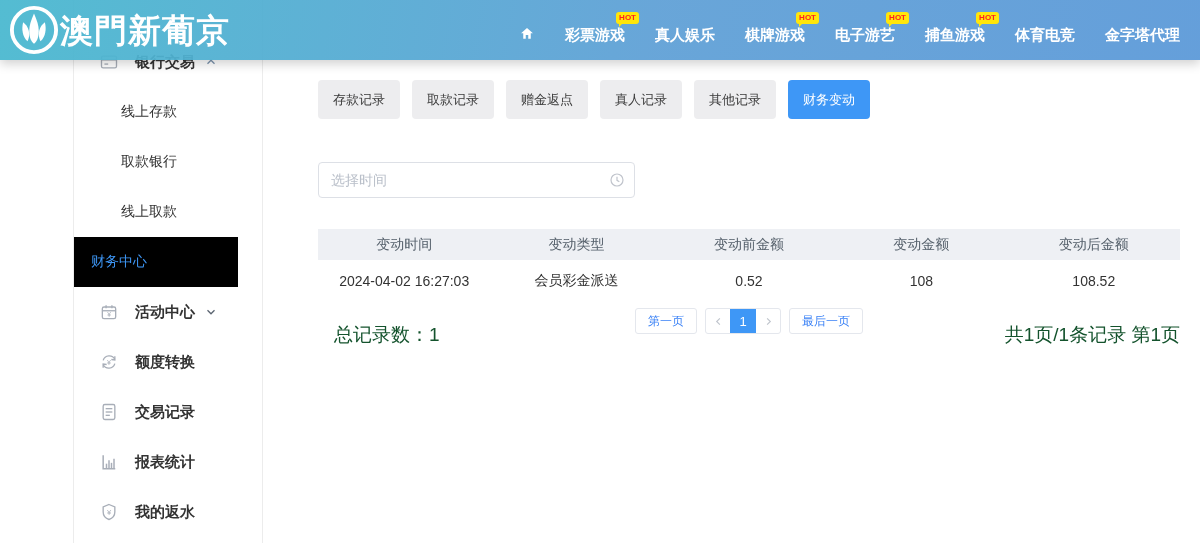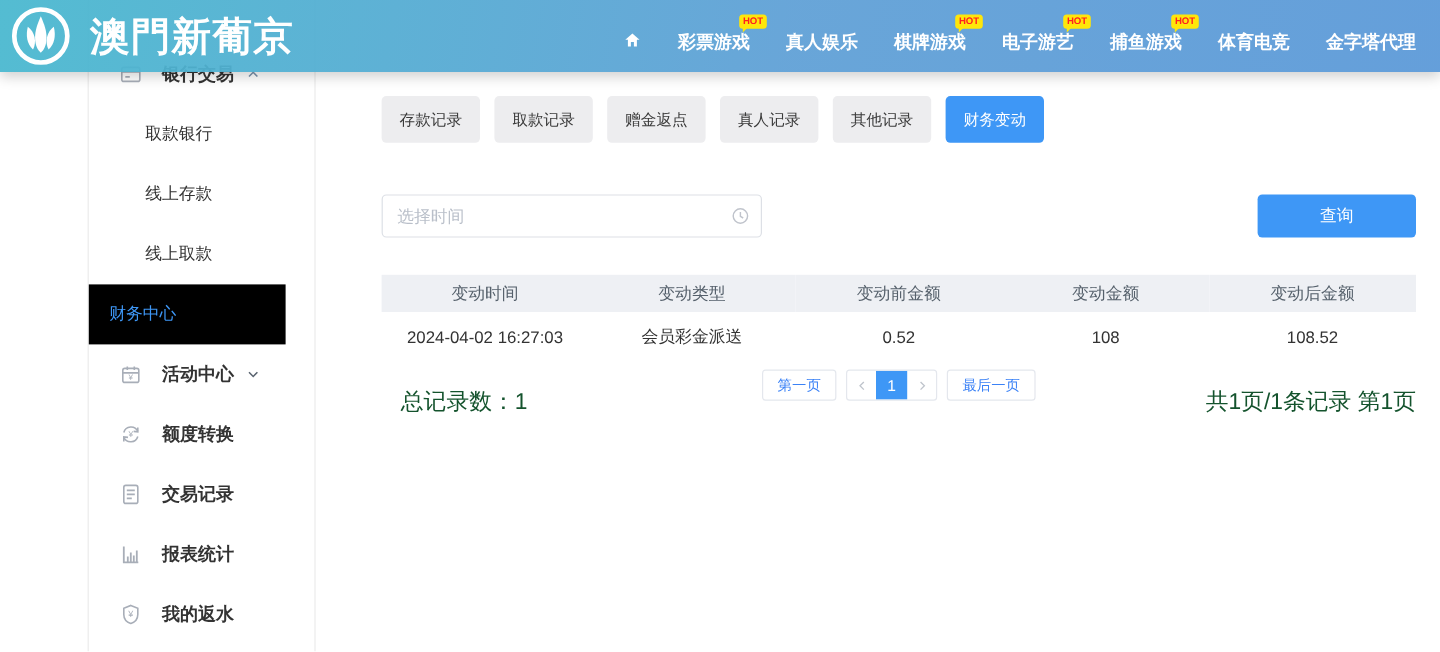--- a/index.html
+++ b/index.html
@@ -10,21 +10,21 @@
     color:#333;
   }
 
   
   .topbar {
     position:absolute; left:0; top:0; width:1200px; height:60px; z-index:10;
     background:linear-gradient(100deg, rgba(73,184,207,.94) 0%, rgba(95,160,214,.94) 55%, rgba(91,153,216,.94) 100%);
     box-shadow:0 4px 10px rgba(0,0,0,.18);
     display:flex; align-items:center;
   }
-  .brand { display:flex; align-items:center; gap:15px; padding-left:8px; cursor:pointer; }
+  .brand { display:flex; align-items:center; gap:0; padding-left:8px; cursor:pointer; }
   .brand-title { color:#fff; font-size:33px; font-weight:bold; letter-spacing:1px; line-height:1; }
   .topnav { margin-left:auto; display:flex; align-items:center; gap:30px; padding-right:20px; margin-top:10px; }
   .nav-item { position:relative; color:#fff; font-size:15px; font-weight:bold; text-decoration:none; white-space:nowrap; cursor:pointer; }
   .hot {
     position:absolute; top:-14px; right:-14px;
     background:#ffe60a; color:#ff2121; font-size:8px; font-weight:bold;
     padding:2px 3px; border-radius:3px; line-height:1;
   }
   .hot::after {
     content:""; position:absolute; left:3px; bottom:-3px;
@@ -101,24 +101,24 @@
         <line x1="3" y1="9.5" x2="21" y2="9.5"></line>
         <line x1="6.5" y1="14.5" x2="11" y2="14.5"></line>
     </svg>
     <span class="s-label">银行交易</span>
     <svg class="chev" width="14" height="14" viewBox="0 0 24 24" fill="none" stroke="#7a93ad" stroke-width="2.2">
       <polyline points="6,15 12,9 18,15"></polyline>
     </svg>
   </div>
 
   <div class="side-row sub">
+    <span class="s-label">线上存款</span>
+  </div>
+  <div class="side-row sub">
     <span class="s-label">取款银行</span>
-  </div>
-  <div class="side-row sub">
-    <span class="s-label">线上存款</span>
   </div>
   <div class="side-row sub">
     <span class="s-label">线上取款</span>
   </div>
   <div class="side-row sub active">
     <span class="s-label">财务中心</span>
   </div>
 
   <div class="side-row">
     <svg class="s-icon" viewBox="0 0 24 24" fill="none" stroke="#a8aeb8" stroke-width="1.6">
@@ -232,21 +232,20 @@
   </div>
 
   <div class="filter-row">
     <div class="date-wrap">
       <input class="date-input" type="text" placeholder="选择时间" style="">
       <svg class="clock" width="16" height="16" viewBox="0 0 24 24" fill="none" stroke="#c0c4cc" stroke-width="1.8">
         <circle cx="12" cy="12" r="9"></circle>
           <polyline points="12,7 12,12.5 15.5,14.5"></polyline>
       </svg>
     </div>
-    <button class="query-btn">查询</button>
   </div>
 
   <table class="records">
     <thead>
       <tr>
         <th>变动时间</th>
         <th>变动类型</th>
         <th>变动前金额</th>
         <th>变动金额</th>
         <th>变动后金额</th>

